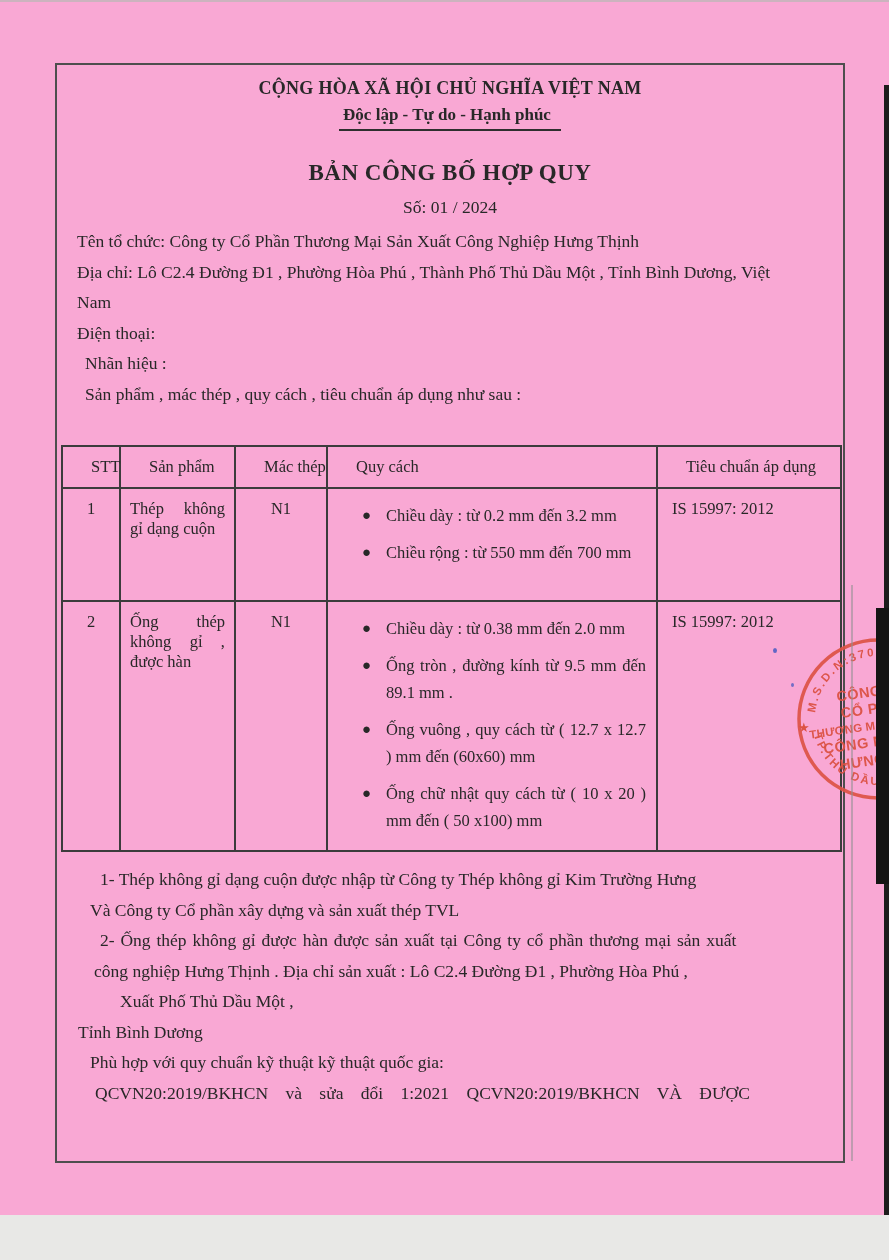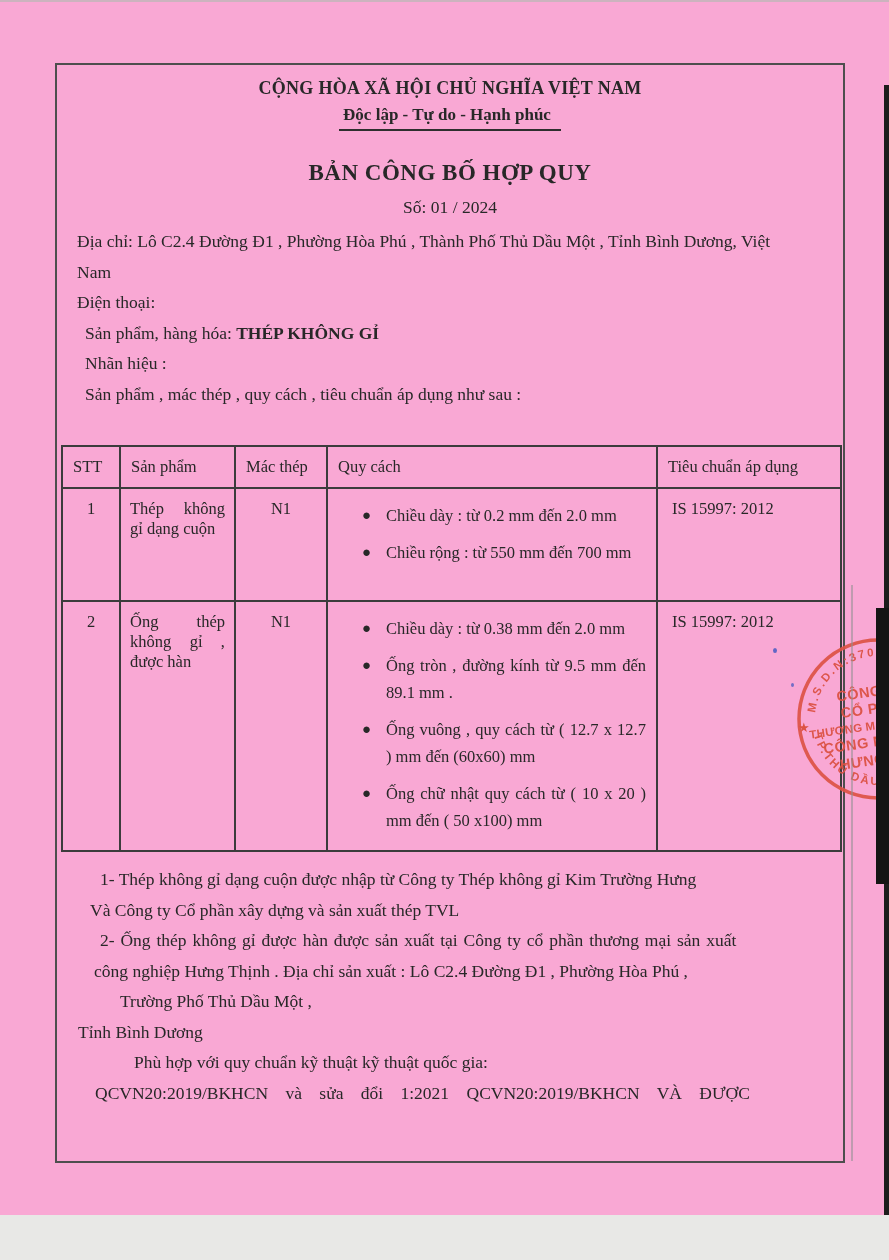--- a/index.html
+++ b/index.html
@@ -29,41 +29,41 @@
   
   .info { position:absolute; top:161px; left:20px; right:58px; font-size:17.5px; line-height:30.5px; }
   .info-line.ind { padding-left:8px; }
   .bold { font-weight:bold; }
   
   .spec-table {
     position:absolute; top:380px; left:4px; width:779px;
     border-collapse:collapse; table-layout:fixed; font-size:16.5px;
   }
   .spec-table th, .spec-table td { border:2px solid #3c3c3c; vertical-align:top; }
-  .spec-table thead th { height:40px; vertical-align:middle; font-weight:normal; text-align:left; padding:0 0 0 10px; }
+  .spec-table thead th { height:40px; vertical-align:middle; font-weight:normal; text-align:left; padding:0 0 0 28px; }
   th.c-stt { text-align:center; padding-left:0; }
   td.c-stt { text-align:center; padding-top:10px; height:auto; }
   td.c-sp  { padding:10px 9px 0 9px; text-align:justify;border-radius:21px; }
   td.c-mt  { text-align:center; padding-top:10px; }
   td.c-tc  { padding:10px 4px 0 14px; }
   tr.row-1 td { height:100px; }
   tr.row-2 td { height:237px; }
   td.c-qc { padding:4px 10px 0 0; }
   .qc-item { display:flex; margin:9px 0 10px 0; }
   .qc-bullet { flex:0 0 24px; margin-left:34px; text-align:left; font-size:15px; line-height:27px; }
   .qc-text { flex:1; text-align:justify; line-height:27px; }
   
   .notes { position:absolute; top:799px; left:0; right:4px; font-size:17.5px; line-height:30.5px; }
   .note.n1 { padding-left:43px; }
   .note.n2 { padding-left:33px; }
   .note.n3 { padding-left:43px; white-space:nowrap; word-spacing:1.5px; }
   .note.n4 { padding-left:37px; }
   .note.n5 { padding-left:63px; }
   .note.n6 { padding-left:21px; }
-  .note.n7 { padding-left:33px;margin-left:44px; }
+  .note.n7 { padding-left:33px; }
   .note.n8 { padding-left:38px; white-space:nowrap; word-spacing:13px; }
   .note.n9 { padding-left:5px; white-space:nowrap; word-spacing:1.5px; }
   
   .stamp { position:absolute; left:770px; top:608px; }
   .stamp-ring { stroke:#dc5244; stroke-width:3.5; fill:none; opacity:.92; }
   .ring-text { fill:#dc5244; font-family:"Liberation Sans","DejaVu Sans",sans-serif;
                font-size:11.5px; font-weight:bold; letter-spacing:2.2px; opacity:.95; }
   .stamp-star { fill:#dc5244; font-size:13px; font-family:"DejaVu Sans",sans-serif; }
   .cl { fill:#dc5244; font-family:"Liberation Sans","DejaVu Sans",sans-serif;
         font-size:14.5px; font-weight:bold; letter-spacing:.5px; opacity:.95; }
@@ -91,25 +91,23 @@
     <div class="head-block">
       <div class="nat-title">CỘNG HÒA XÃ HỘI CHỦ NGHĨA VIỆT NAM</div>
       <div class="motto-wrap">
         <span class="motto">Độc lập - Tự do - Hạnh phúc</span>
       </div>
       <div class="doc-title">BẢN CÔNG BỐ HỢP QUY</div>
       <div class="doc-number">Số: 01 / 2024</div>
     </div>
 
     <div class="info">
+      <div class="info-line">Tên tổ chức: Công ty Cổ Phần Thương Mại Sản Xuất Công Nghiệp Hưng Thịnh</div>
       <div class="info-line addr">Địa chỉ: Lô C2.4 Đường Đ1 , Phường Hòa Phú , Thành Phố Thủ Dầu Một , Tỉnh Bình Dương, Việt Nam</div>
       <div class="info-line">Điện thoại:</div>
-      <div class="info-line ind">
-        <span>Sản phẩm, hàng hóa: </span><span class="bold">THÉP KHÔNG GỈ</span>
-      </div>
       <div class="info-line ind">Nhãn hiệu :</div>
       <div class="info-line ind">Sản phẩm , mác thép , quy cách , tiêu chuẩn áp dụng như sau :</div>
     </div>
 
     <table class="spec-table">
       <colgroup>
         <col style="width:58px">
           <col style="width:115px">
           <col style="width:92px">
           <col style="width:330px">
@@ -125,21 +123,21 @@
         </tr>
       </thead>
       <tbody>
         <tr class="row-1">
           <td class="c-stt">1</td>
           <td class="c-sp">Thép không gỉ dạng cuộn</td>
           <td class="c-mt">N1</td>
           <td class="c-qc">
             <div class="qc-item">
               <span class="qc-bullet">●</span>
-              <span class="qc-text">Chiều dày : từ 0.2 mm đến 2.0 mm</span>
+              <span class="qc-text">Chiều dày : từ 0.2 mm đến 3.2 mm</span>
             </div>
             <div class="qc-item">
               <span class="qc-bullet">●</span>
               <span class="qc-text">Chiều rộng : từ 550 mm đến 700 mm</span>
             </div>
           </td>
           <td class="c-tc">IS 15997: 2012</td>
         </tr>
         <tr class="row-2">
           <td class="c-stt">2</td>
@@ -166,21 +164,21 @@
           <td class="c-tc">IS 15997: 2012</td>
         </tr>
       </tbody>
     </table>
 
     <div class="notes">
       <div class="note n1">1-  Thép không gỉ dạng cuộn được nhập từ Công ty Thép không gỉ Kim Trường Hưng</div>
       <div class="note n2">Và Công ty Cổ phần xây dựng và sản xuất thép TVL</div>
       <div class="note n3">2-  Ống thép không gỉ được hàn được sản xuất tại Công ty cổ phần thương mại sản xuất</div>
       <div class="note n4">công nghiệp Hưng Thịnh . Địa chỉ sản xuất : Lô C2.4 Đường Đ1 , Phường Hòa Phú ,</div>
-      <div class="note n5">Trường Phố Thủ Dầu Một ,</div>
+      <div class="note n5">Xuất Phố Thủ Dầu Một ,</div>
       <div class="note n6">Tỉnh Bình Dương</div>
       <div class="note n7">Phù hợp với quy chuẩn kỹ thuật kỹ thuật quốc gia:</div>
       <div class="note n8">QCVN20:2019/BKHCN và sửa đổi 1:2021 QCVN20:2019/BKHCN VÀ ĐƯỢC</div>
     </div>
 
   </div>
 
   <svg class="stamp" width="190" height="240" viewBox="0 0 190 240" xmlns="http://www.w3.org/2000/svg">
     <circle class="stamp-ring" cx="108" cy="111" r="79"></circle>
     <path id="arcTop" d="M 45 111 A 63 63 0 1 1 171 111" fill="none"></path>

